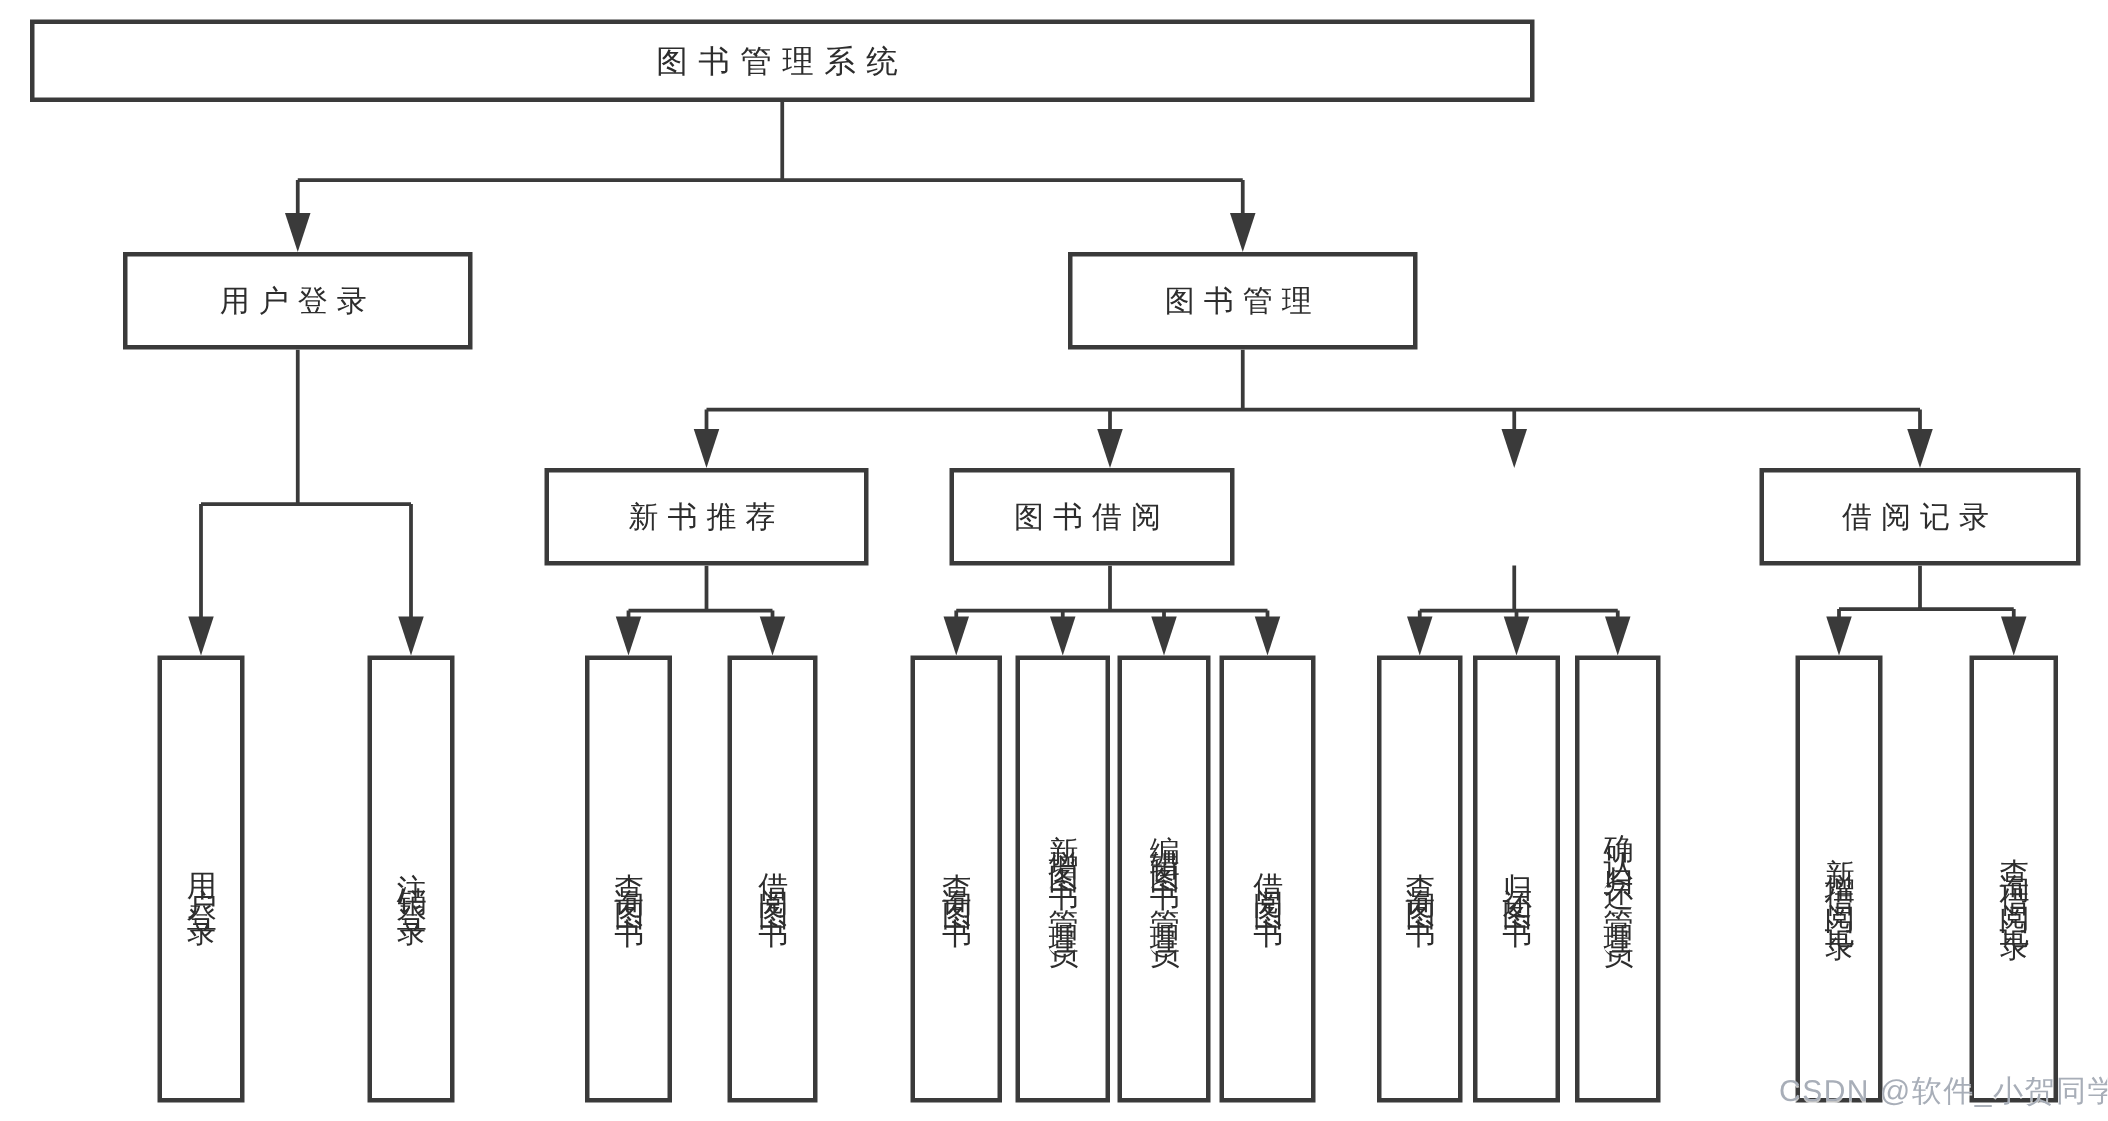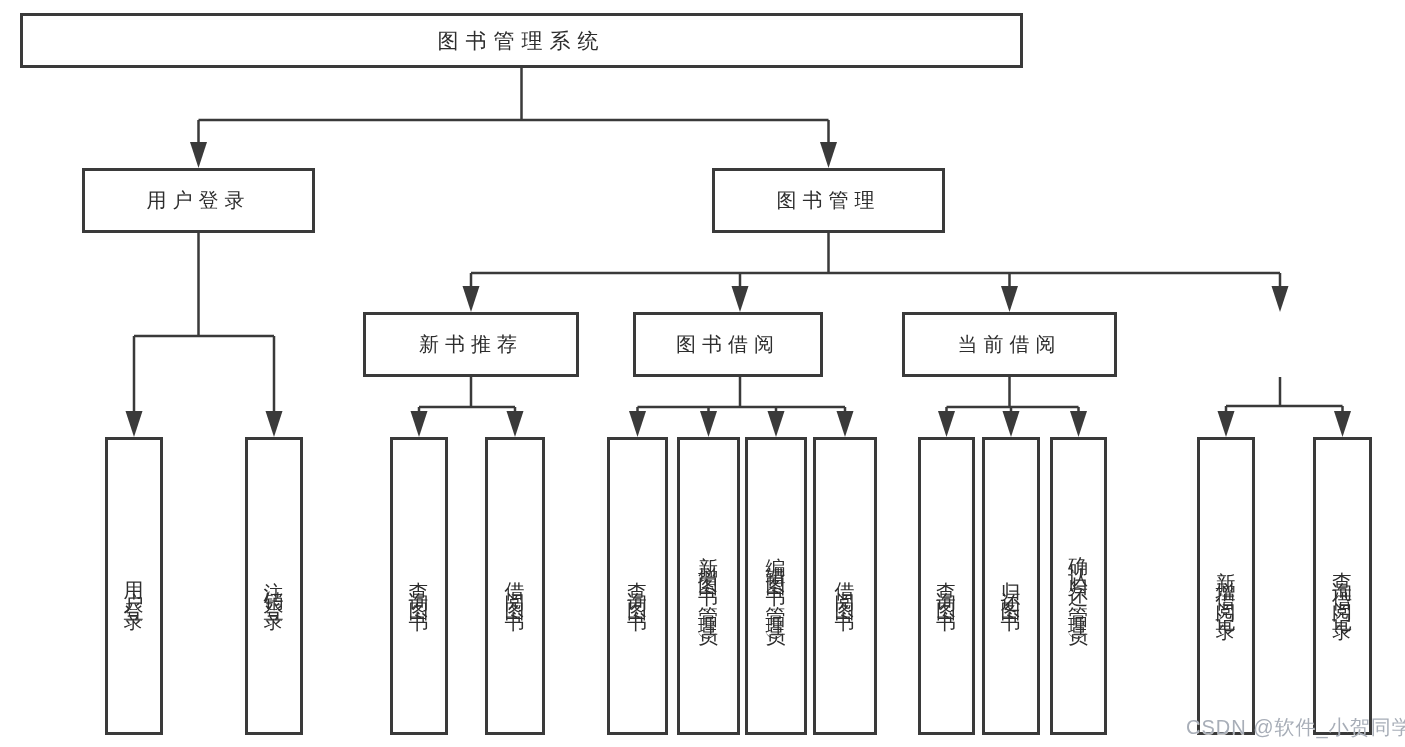--- a/index.html
+++ b/index.html
@@ -72,21 +72,21 @@
       <polygon points="1334,411 1351,411 1342.5,437" fill="#3a3a3a"></polygon>
     </svg>
 
   <div class="node h root" id="n-root" style="left:20px;top:13px;width:1003px;height:55px">图书管理系统</div>
 
   <div class="node h" id="n-user_login" style="left:82px;top:168px;width:233px;height:65px">用户登录</div>
   <div class="node h" id="n-new_book_rec" style="left:363px;top:312px;width:216px;height:65px">新书推荐</div>
 
   <div class="node h" id="n-book_mgmt" style="left:712px;top:168px;width:233px;height:65px">图书管理</div>
   <div class="node h" id="n-book_borrow" style="left:633px;top:312px;width:190px;height:65px">图书借阅</div>
-  <div class="node h" id="n-current_borrow" style="left:902px;top:312px;width:215px;height:65px">当前借阅</div>
+  <div class="node h" id="n-borrow_record" style="left:1173px;top:312px;width:214px;height:65px">借阅记录</div>
 
   <div class="node v" id="n-leaf_user_login" style="left:105px;top:437px;width:58px;height:298px">
     <span class="vtext">用户登录</span>
   </div>
   <div class="node v" id="n-leaf_logout" style="left:245px;top:437px;width:58px;height:298px">
     <span class="vtext">注销登录</span>
   </div>
 
   <div class="node v" id="n-leaf_rec_query" style="left:390px;top:437px;width:58px;height:298px">
     <span class="vtext">查询图书</span>

